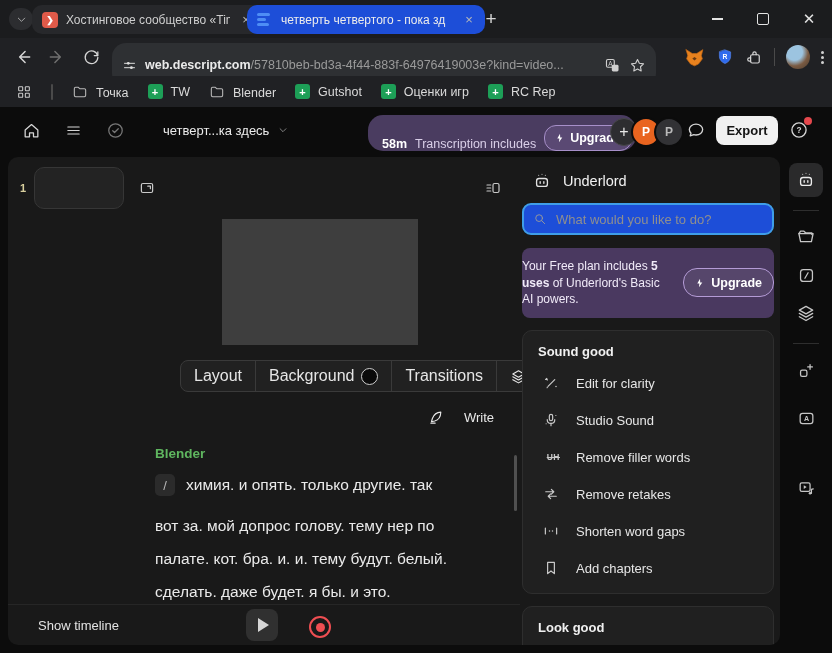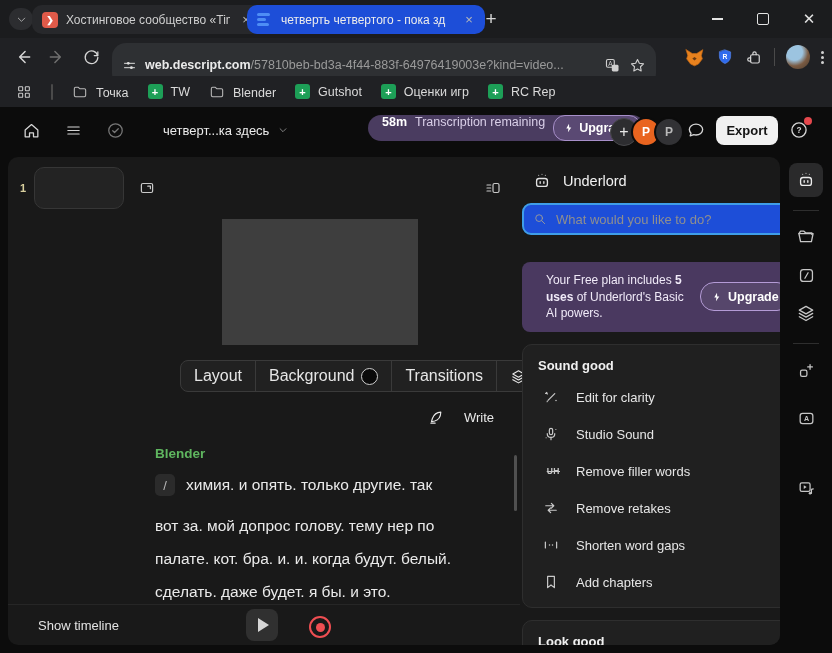--- a/index.html
+++ b/index.html
@@ -51,22 +51,22 @@
   .bm{display:flex;align-items:flex-end;gap:8px;font-size:12.5px;color:#dadada}
   .sheet{width:15px;height:15px;border-radius:3px;background:#1d9f57;color:#fff;font-size:11px;font-weight:700;
          display:flex;align-items:center;justify-content:center;line-height:0}
 
   
   .app{position:absolute;left:0;top:107px;right:0;bottom:0;background:#0c0c0c}
   .ahead{position:relative;height:46px}
   .ah-left{position:absolute;left:22px;top:0;height:46px;display:flex;align-items:center;gap:24px}
   .proj{position:absolute;left:163px;top:0;height:46px;display:flex;align-items:center;gap:9px;
         font-size:13px;color:#ececec}
-  .pill{position:absolute;left:368px;top:8px;height:26px;border-radius:15px;background:#4a3c60;
-        display:flex;align-items:flex-start;gap:8px;padding:0 4px 0 14px}
+  .pill{position:absolute;left:368px;top:8px;height:36px;border-radius:15px;background:#4a3c60;
+        display:flex;align-items:flex-end;gap:8px;padding:0 4px 0 14px}
   .pill b{font-size:12.5px;color:#fff}
   .pill .plab{font-size:12.5px;color:#d9cfe8}
   .upg{height:24px;border-radius:12px;border:1px solid #a78fc9;background:#5a4973;color:#fff;
        display:flex;align-items:center;gap:5px;padding:0 10px;font-size:12.5px;font-weight:700}
   .avs{position:absolute;left:610px;top:10px;display:flex;align-items:center}
   .cir{width:26px;height:26px;border-radius:50%;display:flex;align-items:center;justify-content:center;
        font-size:12px;font-weight:700}
   .cir.add{background:#2d2d30;color:#e8e8e8;border:1px solid #47474a;font-weight:400;font-size:16px}
   .cir.p1{background:#e9641f;color:#fff;margin-left:-7px;border:2px solid #0c0c0c}
   .cir.p2{background:#323235;color:#b9b9b9;margin-left:-7px;border:2px solid #0c0c0c}
@@ -121,21 +121,21 @@
 
   
   .underlord{position:relative;flex:1;padding:10px 6px 0 2px}
   .uhead{display:flex;align-items:center;gap:11px;padding:4px 0 12px 10px}
   .uhead .ut{font-size:14.5px;font-weight:400;color:#f2f2f2}
   .usearch{height:28px;border:2px solid #3f9ee8;border-radius:9px;background:#1d4ed8;
            display:flex;align-items:center;gap:7px;padding:0 9px}
   .usearch input{flex:1;background:transparent;border:none;outline:none;color:#ddd;font-size:13px;
                  font-family:"Liberation Sans",sans-serif}
   .usearch input::placeholder{color:#8f8f8f}
-  .uplan{margin-top:27px;background:#4a3960;border-radius:8px;padding:10px 24px;display:flex;align-items:center;gap:6px}
+  .uplan{margin-top:13px;background:#4a3960;border-radius:8px;padding:10px 0;display:flex;align-items:center;gap:6px}
   .plantext{font-size:12px;line-height:16.5px;color:#f0eaf8;width:148px}
   .plantext b{font-weight:700}
   .planupg{margin-left:auto;height:27px;border:1px solid #b49bd6;border-radius:14px;background:rgba(255,255,255,.07);
            color:#fff;display:flex;align-items:center;gap:6px;padding:0 11px;font-size:12.5px;font-weight:700;flex:none}
   .ucard{margin-top:12px;background:#202020;border:1px solid #2e2e2e;border-radius:10px;padding:13px 0 6px}
   .ucard .chead{padding-left:15px;font-size:13px;font-weight:700;color:#f0f0f0}
   .uitems{margin-top:6px}
   .uitem{display:flex;align-items:center;gap:16px;height:37px;padding:0 12px 0 17px;font-size:13px;color:#e6e6e6}
   .uitem .iic{width:20px;display:flex;justify-content:flex-end;color:#c9c9c9}
   .uitem.dim{color:#8b8b8b}
@@ -326,21 +326,21 @@
       <div class="proj">
         <span>четверт...ка здесь</span>
         <span class="ic" style="color:#bbb">
           <svg width="10" height="10" viewBox="0 0 24 24">
               <path d="M5 9l7 7 7-7"></path>
             </svg>
           </span>
       </div>
       <div class="pill">
         <b>58m</b>
-        <span class="plab">Transcription remaining</span>
+        <span class="plab">Transcription includes</span>
         <span class="upg">
           <span class="ic">
             <svg width="10" height="12" viewBox="0 0 24 24">
                 <polygon points="12,2 5.5,13 10.5,13 9.5,22 17.5,10.5 12.5,10.5" fill="#fff" stroke="none"></polygon>
               </svg>
             </span>
           <span>Upgrade</span>
         </span>
       </div>
       <div class="avs">
@@ -424,21 +424,21 @@
           </div>
 
           <div class="transcript">
             <div class="speaker">Blender</div>
             <div class="line1">
               <span class="slashchip">/</span>
               <span>химия. и опять. только другие. так</span>
             </div>
             <div class="tlines">
               <p>вот за. мой допрос голову. тему нер по</p>
-              <p>палате. кот. бра. и. и. когда будут. белый.</p>
+              <p>палате. кот. бра. и. и. тему будут. белый.</p>
               <p>сделать. даже будет. я бы. и это.</p>
             </div>
           </div>
 
           <div class="scrollthumb"></div>
 
           <div class="bottombar">
             <span class="btl">Show timeline</span>
             <span class="play">
                 <span class="tri"></span>

